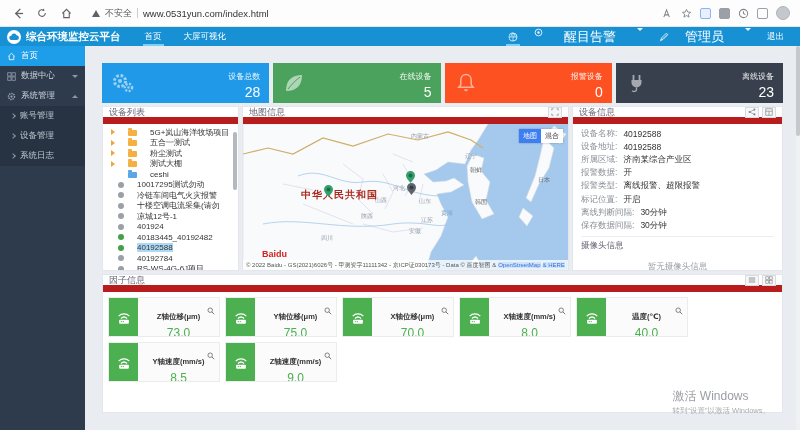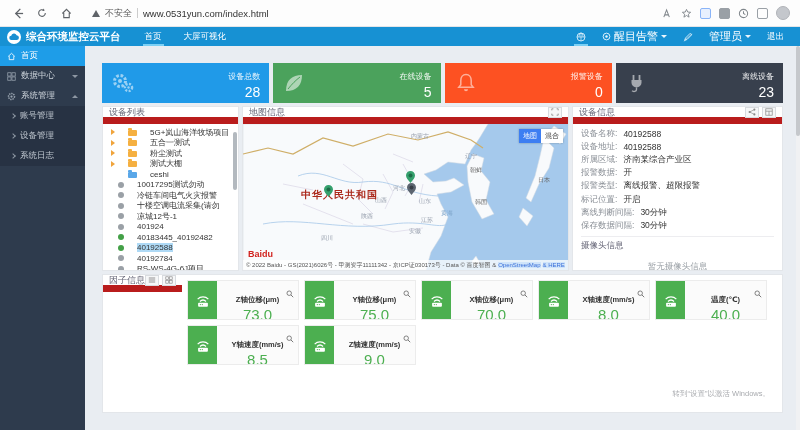--- a/index.html
+++ b/index.html
@@ -21,21 +21,21 @@
 
   
   .nav{height:19px;background:#1791d3;display:flex;align-items:center;color:#fff;padding-left:7px}
   .logo{width:14px;height:14px;border-radius:50%;background:#fff;display:flex;align-items:center;justify-content:center;flex-shrink:0}
   .brand{font-size:10.5px;font-weight:bold;margin:0 13px 0 5px;white-space:nowrap}
   .nav-item{font-size:8.5px;height:100%;display:flex;align-items:center;padding:0 11px;position:relative;cursor:pointer;white-space:nowrap}
   .nav-item.active::after{content:"";position:absolute;left:9px;right:9px;bottom:0;height:2px;background:#7bd0f5}
   .nav-right{margin-left:auto;display:flex;align-items:center;padding-right:8px}
   .tool{height:19px;display:flex;align-items:center;padding:0 8px;position:relative}
   .tool.active::after{content:"";position:absolute;left:6px;right:6px;bottom:0;height:2px;background:#7bd0f5}
-  .nav-drop{display:flex;align-items:center;gap:3px;font-size:11px;padding:0 8px;white-space:nowrap}
+  .nav-drop{display:flex;align-items:flex-start;gap:21px;font-size:13px;padding:0 8px;white-space:nowrap}
   .chev{width:0;height:0;border-left:3px solid transparent;border-right:3px solid transparent}
   .chev.down{border-top:3.5px solid #eaf6fd}
   .nav-link{font-size:8.5px;padding:0 8px;white-space:nowrap}
 
   
   .layout{display:flex;height:384px}
   .sidebar{width:85px;background:#2e3b4d;flex-shrink:0}
   .side-item{height:20px;display:flex;align-items:center;gap:5px;padding:0 7px;color:#ccd3da;font-size:8.5px;cursor:pointer;white-space:nowrap}
   .side-item.active{background:#1e9de8;color:#fff}
   .side-item .s-chev{margin-left:auto}
@@ -82,40 +82,40 @@
   .map-body svg.geo{position:absolute;inset:0}
   .m-label{position:absolute;font-size:6px;color:#98a0ae;white-space:nowrap}
   .m-label.dark{color:#666}
   .m-label.sea{color:#7fa6cb}
   .country-label{position:absolute;left:58px;top:64px;font-size:10px;font-weight:bold;color:#ab281b;letter-spacing:1px;white-space:nowrap}
   .pin{position:absolute;width:9px;height:12px}
   .map-type{position:absolute;top:5px;right:5px;display:flex;font-size:7px;box-shadow:0 0 2px rgba(0,0,0,.3)}
   .map-type .mt{padding:2px 4px;cursor:pointer}
   .map-type .mt.sel{background:#3d7ef2;color:#fff}
   .map-type .mt.plain{background:#fff;color:#333}
-  .bd-logo{position:absolute;left:5px;bottom:11px;font-size:9px;font-weight:bold;color:#d0231f;text-shadow:0 0 1px #fff}
+  .bd-logo{position:absolute;left:19px;bottom:11px;font-size:9px;font-weight:bold;color:#d0231f;text-shadow:0 0 1px #fff}
   .copyright{position:absolute;left:0;right:0;bottom:0;height:10px;background:rgba(255,255,255,.75);font-size:6px;color:#555;display:flex;align-items:center;padding:0 3px;gap:2px;white-space:nowrap;overflow:hidden}
   .copyright .lnk{color:#3a6fd8;background:#cfe4fa}
 
   .info-panel{flex:1}
   .info-body{padding:3px 8px;font-size:8.5px;color:#333;flex:1;display:flex;flex-direction:column}
   .inf-row{height:13.2px;display:flex;align-items:center;gap:6px;white-space:nowrap}
   .inf-label{color:#8a8f96}
   .camera-sec{border-top:1px solid #ededf0;margin-top:3px;padding-top:3px}
   .camera-title{font-size:8.5px;color:#667;height:12px}
   .camera-empty{text-align:center;color:#9aa0a6;font-size:8.5px;margin-top:9px}
 
   
-  .factor-panel{flex:1;display:flex;flex-direction:row;background:#fff;border:1px solid #e3e6ea;overflow:hidden}
+  .factor-panel{flex:1;display:flex;flex-direction:column;background:#fff;border:1px solid #e3e6ea;overflow:hidden}
   .f-body{padding:5px;display:flex;flex-wrap:wrap;gap:5px;align-content:flex-start}
   .f-card{width:112px;height:40px;background:#fbfbfb;border:1px solid #ececec;display:flex;position:relative}
   .f-ico{width:29px;background:#4caf50;display:flex;align-items:center;justify-content:center;flex-shrink:0}
   .f-mid{flex:1;text-align:center;padding-top:7px;overflow:hidden}
   .f-label{font-size:7.5px;color:#333;font-weight:bold;white-space:nowrap}
-  .f-value{font-size:15px;color:#4caf50;margin-top:3px}
+  .f-value{font-size:12px;color:#4caf50;margin-top:3px}
   .f-mag{position:absolute;top:3px;right:4px;cursor:pointer}
 
   .watermark{position:absolute;right:30px;top:388px;color:#9b9da1;pointer-events:none}
   .wm1{font-size:12px}
   .wm2{font-size:7.5px;color:#a9abaf;margin-top:1px}
 
   .page-scroll{position:absolute;right:0;top:46px;bottom:0;width:4px;background:#f0f1f3}
   .page-scroll .thumb{position:absolute;top:0;width:4px;height:90px;background:#c5c8cc;border-radius:2px}
 </style>
 </head>
@@ -687,18 +687,19 @@
                 <path d="M6.2 6.2 L9 9" stroke="#666" stroke-width="1.1"></path>
               </svg>
             </span>
           </div>
         </div>
     </div>
   </div>
 </div>
 
 <div class="watermark">
+  <div class="wm1">激活 Windows</div>
   <div class="wm2">转到“设置”以激活 Windows。</div>
 </div>
 
 <div class="page-scroll">
     <span class="thumb"></span>
   </div>
 
 </body></html>

